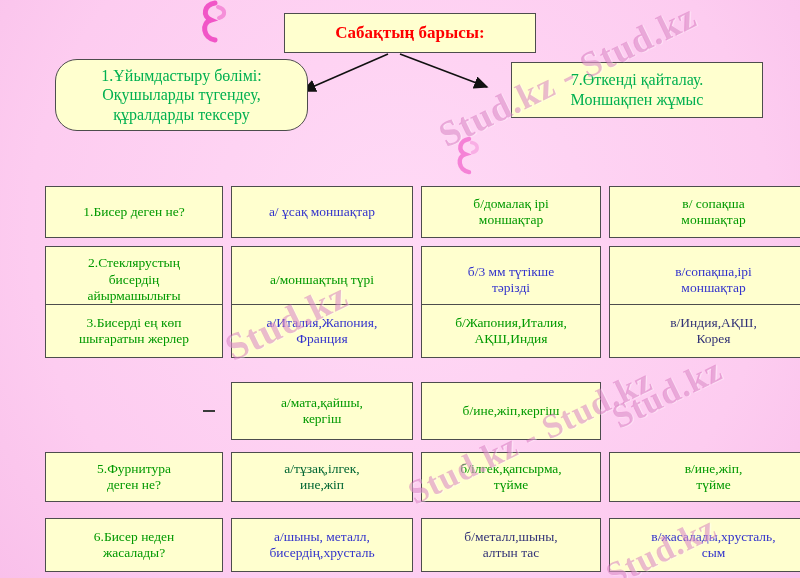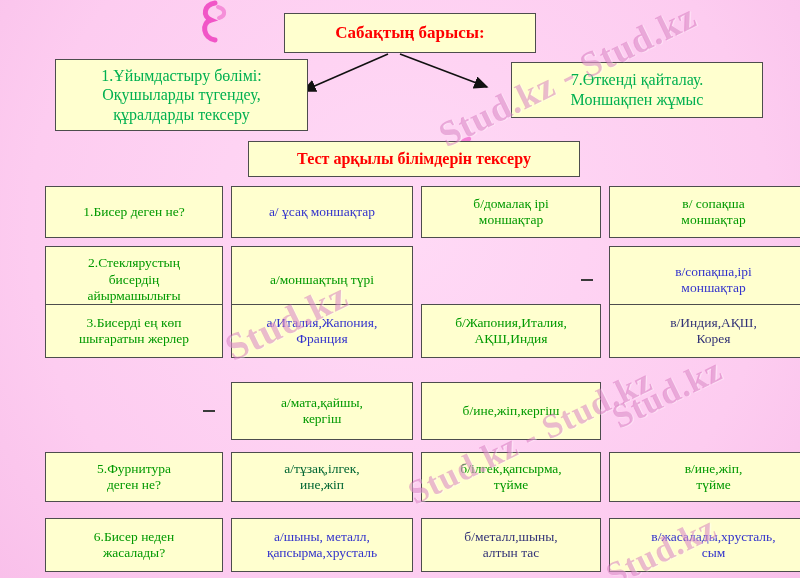--- a/index.html
+++ b/index.html
@@ -12,21 +12,21 @@
   .box,.cell{
     position:absolute;z-index:2;box-sizing:border-box;
     background:#ffffcf;border:1px solid #4d4d4d;
     display:flex;align-items:center;justify-content:center;
     text-align:center;white-space:pre-line;line-height:1.22;
     padding:2px 19px;
     margin-left:17px;
   }
   .title-box{left:267px;top:13px;width:252px;height:40px;font-size:17px;font-weight:bold;color:#ff0000;}
   .branch{font-size:16px;color:#00b050;}
-  .branch-left{left:38px;top:59px;width:253px;height:72px;}
+  .branch-left{left:38px;top:59px;width:253px;height:72px;border-radius:22px;}
   .branch-right{left:494px;top:62px;width:252px;height:56px;}
   .test-box{left:231px;top:141px;width:332px;height:36px;font-size:16px;font-weight:bold;color:#ff0000;}
   .cell{font-size:13.5px;}
   .colq{left:28px;width:178px}
   .cola{left:214px;width:182px}
   .colb{left:404px;width:180px}
   .colc{left:592px;width:209px}
   .r1{top:186px;height:52px}
   .r2{top:246px;height:68px}
   .r3{top:304px;height:54px}
@@ -77,33 +77,34 @@
   <div class="wm" style="left:606px;top:402px;font-size:34px">Stud.kz</div>
   <div class="wm" style="left:402px;top:478px;font-size:34px">Stud.kz - Stud.kz</div>
   <div class="wm" style="left:600px;top:560px;font-size:34px">Stud.kz</div>
 
   <div class="box title-box">Сабақтың барысы:</div>
   <div class="box branch branch-left">1.Ұйымдастыру бөлімі:
 Оқушыларды түгендеу,
 құралдарды тексеру</div>
   <div class="box branch branch-right">7.Өткенді қайталау.
 Моншақпен жұмыс</div>
-  <div class="box test-box">Тест арқылы білімдерін тексеру</div>
 
   <div class="cell colq r1" style="color: rgb(0, 153, 0);">1.Бисер деген не?</div>
   <div class="cell cola r1" style="color: rgb(51, 51, 204);">а/ ұсақ моншақтар</div>
   <div class="cell colb r1" style="color: rgb(0, 153, 0);">б/домалақ ірі
 моншақтар</div>
   <div class="cell colc r1" style="color: rgb(0, 153, 0);">в/ сопақша
 моншақтар</div>
 
   <div class="cell colq r2" style="color: rgb(0, 153, 0);">2.Стеклярустың
 бисердің
 айырмашылығы</div>
   <div class="cell cola r2" style="color: rgb(0, 153, 0);">а/моншақтың түрі</div>
+  <div class="cell colb r2" style="color: rgb(51, 51, 204);">б/3 мм түтікше
+тәрізді</div>
   <div class="cell colc r2" style="color: rgb(51, 51, 204);">в/сопақша,ірі
 моншақтар</div>
 
   <div class="cell colq r3" style="color: rgb(0, 153, 0);">3.Бисерді ең көп
 шығаратын жерлер</div>
   <div class="cell cola r3" style="color: rgb(51, 51, 204);">а/Италия,Жапония,
 Франция</div>
   <div class="cell colb r3" style="color: rgb(0, 153, 0);">б/Жапония,Италия,
 АҚШ,Индия</div>
   <div class="cell colc r3" style="color: rgb(51, 51, 119);">в/Индия,АҚШ,
@@ -118,21 +119,21 @@
   <div class="cell cola r5" style="color: rgb(0, 102, 51);">а/тұзақ,ілгек,
 ине,жіп</div>
   <div class="cell colb r5" style="color: rgb(0, 153, 0);">б/ілгек,қапсырма,
 түйме</div>
   <div class="cell colc r5" style="color: rgb(0, 153, 0);">в/ине,жіп,
 түйме</div>
 
   <div class="cell colq r6" style="color: rgb(0, 153, 0);">6.Бисер неден
 жасалады?</div>
   <div class="cell cola r6" style="color: rgb(51, 51, 204);">а/шыны, металл,
-қапсырма,хрусталь</div>
+бисердің,хрусталь</div>
   <div class="cell colb r6" style="color: rgb(51, 51, 119);">б/металл,шыны,
 алтын тас</div>
   <div class="cell colc r6" style="color: rgb(51, 51, 204);">в/жасалады,хрусталь,
 сым</div>
 
   <div class="conn" style="left:203px;top:211px"></div>
   <div class="conn" style="left:393px;top:211px"></div>
   <div class="conn" style="left:581px;top:211px"></div>
 
   <div class="conn" style="left:203px;top:279px"></div>

